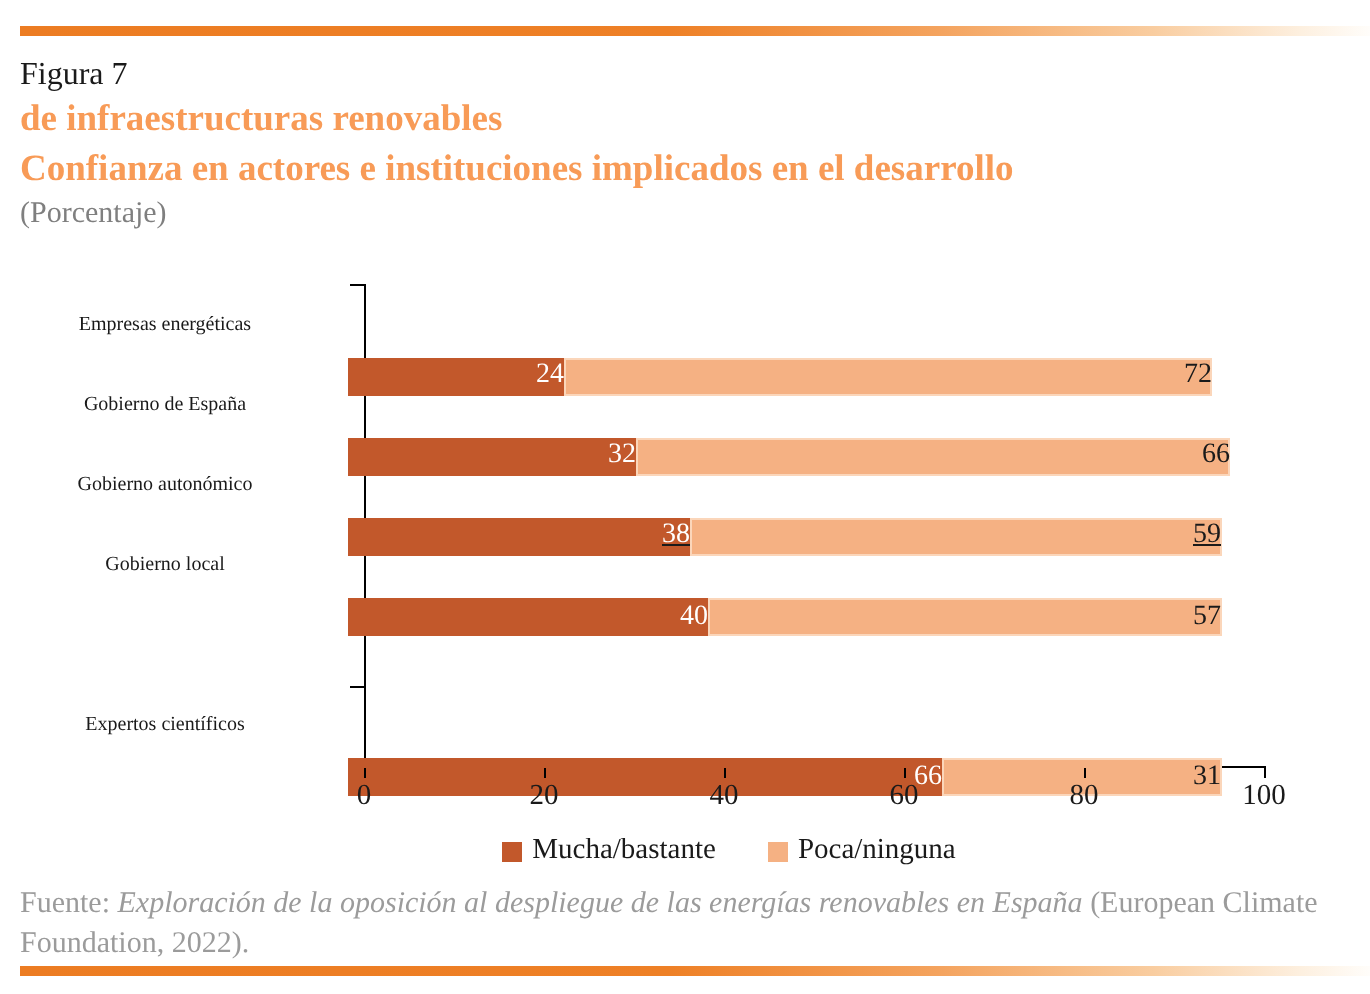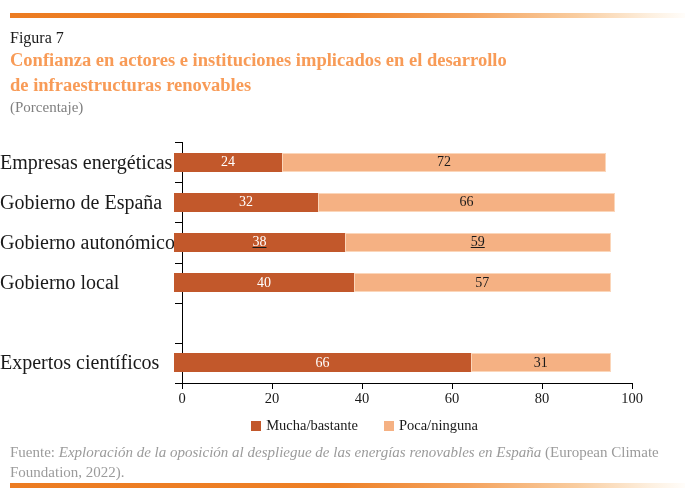--- a/index.html
+++ b/index.html
@@ -27,27 +27,27 @@
   .axis-y { position:absolute; left:182px; top:0; width:1px; height:242px; background:#000; }
   .axis-x { position:absolute; left:182px; top:241px; width:451px; height:1px; background:#000; }
   .ytick { position:absolute; left:175px; width:7px; height:1px; background:#000; }
   .xtick { position:absolute; top:242px; width:1px; height:5px; background:#000; }
   .xlabel {
     position:absolute; top:248px; transform:translateX(-50%);
     font-size:14.5px; color:#1a1a1a;
   }
   .row { position:absolute; left:0; width:633px; display:flex; align-items:center; }
   .cat {
-    width:174px; padding-right:9px; text-align:left;
-    font-size:20px; white-space:nowrap; color:#1a1a1a;
+    width:174px; padding-right:9px; text-align:center;
+    font-size:10px; white-space:nowrap; color:#1a1a1a;
   }
   .track { position:relative; width:450px; height:19px; display:flex; }
   .seg {
-    height:100%; display:flex; align-items:center; justify-content:center;
-    font-size:14px; overflow:hidden;
+    height:100%; display:flex; align-items:center; justify-content:flex-end;
+    font-size:14px; overflow:hidden;margin-top:26px;
   }
   .seg-0 { color:#ffffff; }
   .seg-1 { color:#1a1a1a; box-shadow:inset 0 0 0 1px rgba(255,244,232,0.55); }
 
   .legend {
     position:absolute; left:0; top:417px; width:685px;
     display:flex; justify-content:center; gap:26px; font-size:14.5px;padding-left:44px;
   }
   .legend-item { display:flex; align-items:center; }
   .swatch { width:10px; height:10px; margin-right:5px; display:inline-block; }
@@ -61,22 +61,22 @@
 </head>
 <body>
 
 <div class="page">
 
   <div class="rule rule-top"></div>
 
   <div class="fig-label">Figura 7</div>
 
   <div class="fig-title">
+    <div>de infraestructuras renovables</div>
     <div>Confianza en actores e instituciones implicados en el desarrollo</div>
-    <div>de infraestructuras renovables</div>
   </div>
 
   <div class="fig-subtitle">(Porcentaje)</div>
 
   <div class="chart" id="chart">
     <div class="axis-y"></div>
     <div class="axis-x"></div>
   <div class="ytick" style="top: 0px;"></div>
       <div class="ytick" style="top: 40px;"></div>
       <div class="ytick" style="top: 80px;"></div>

